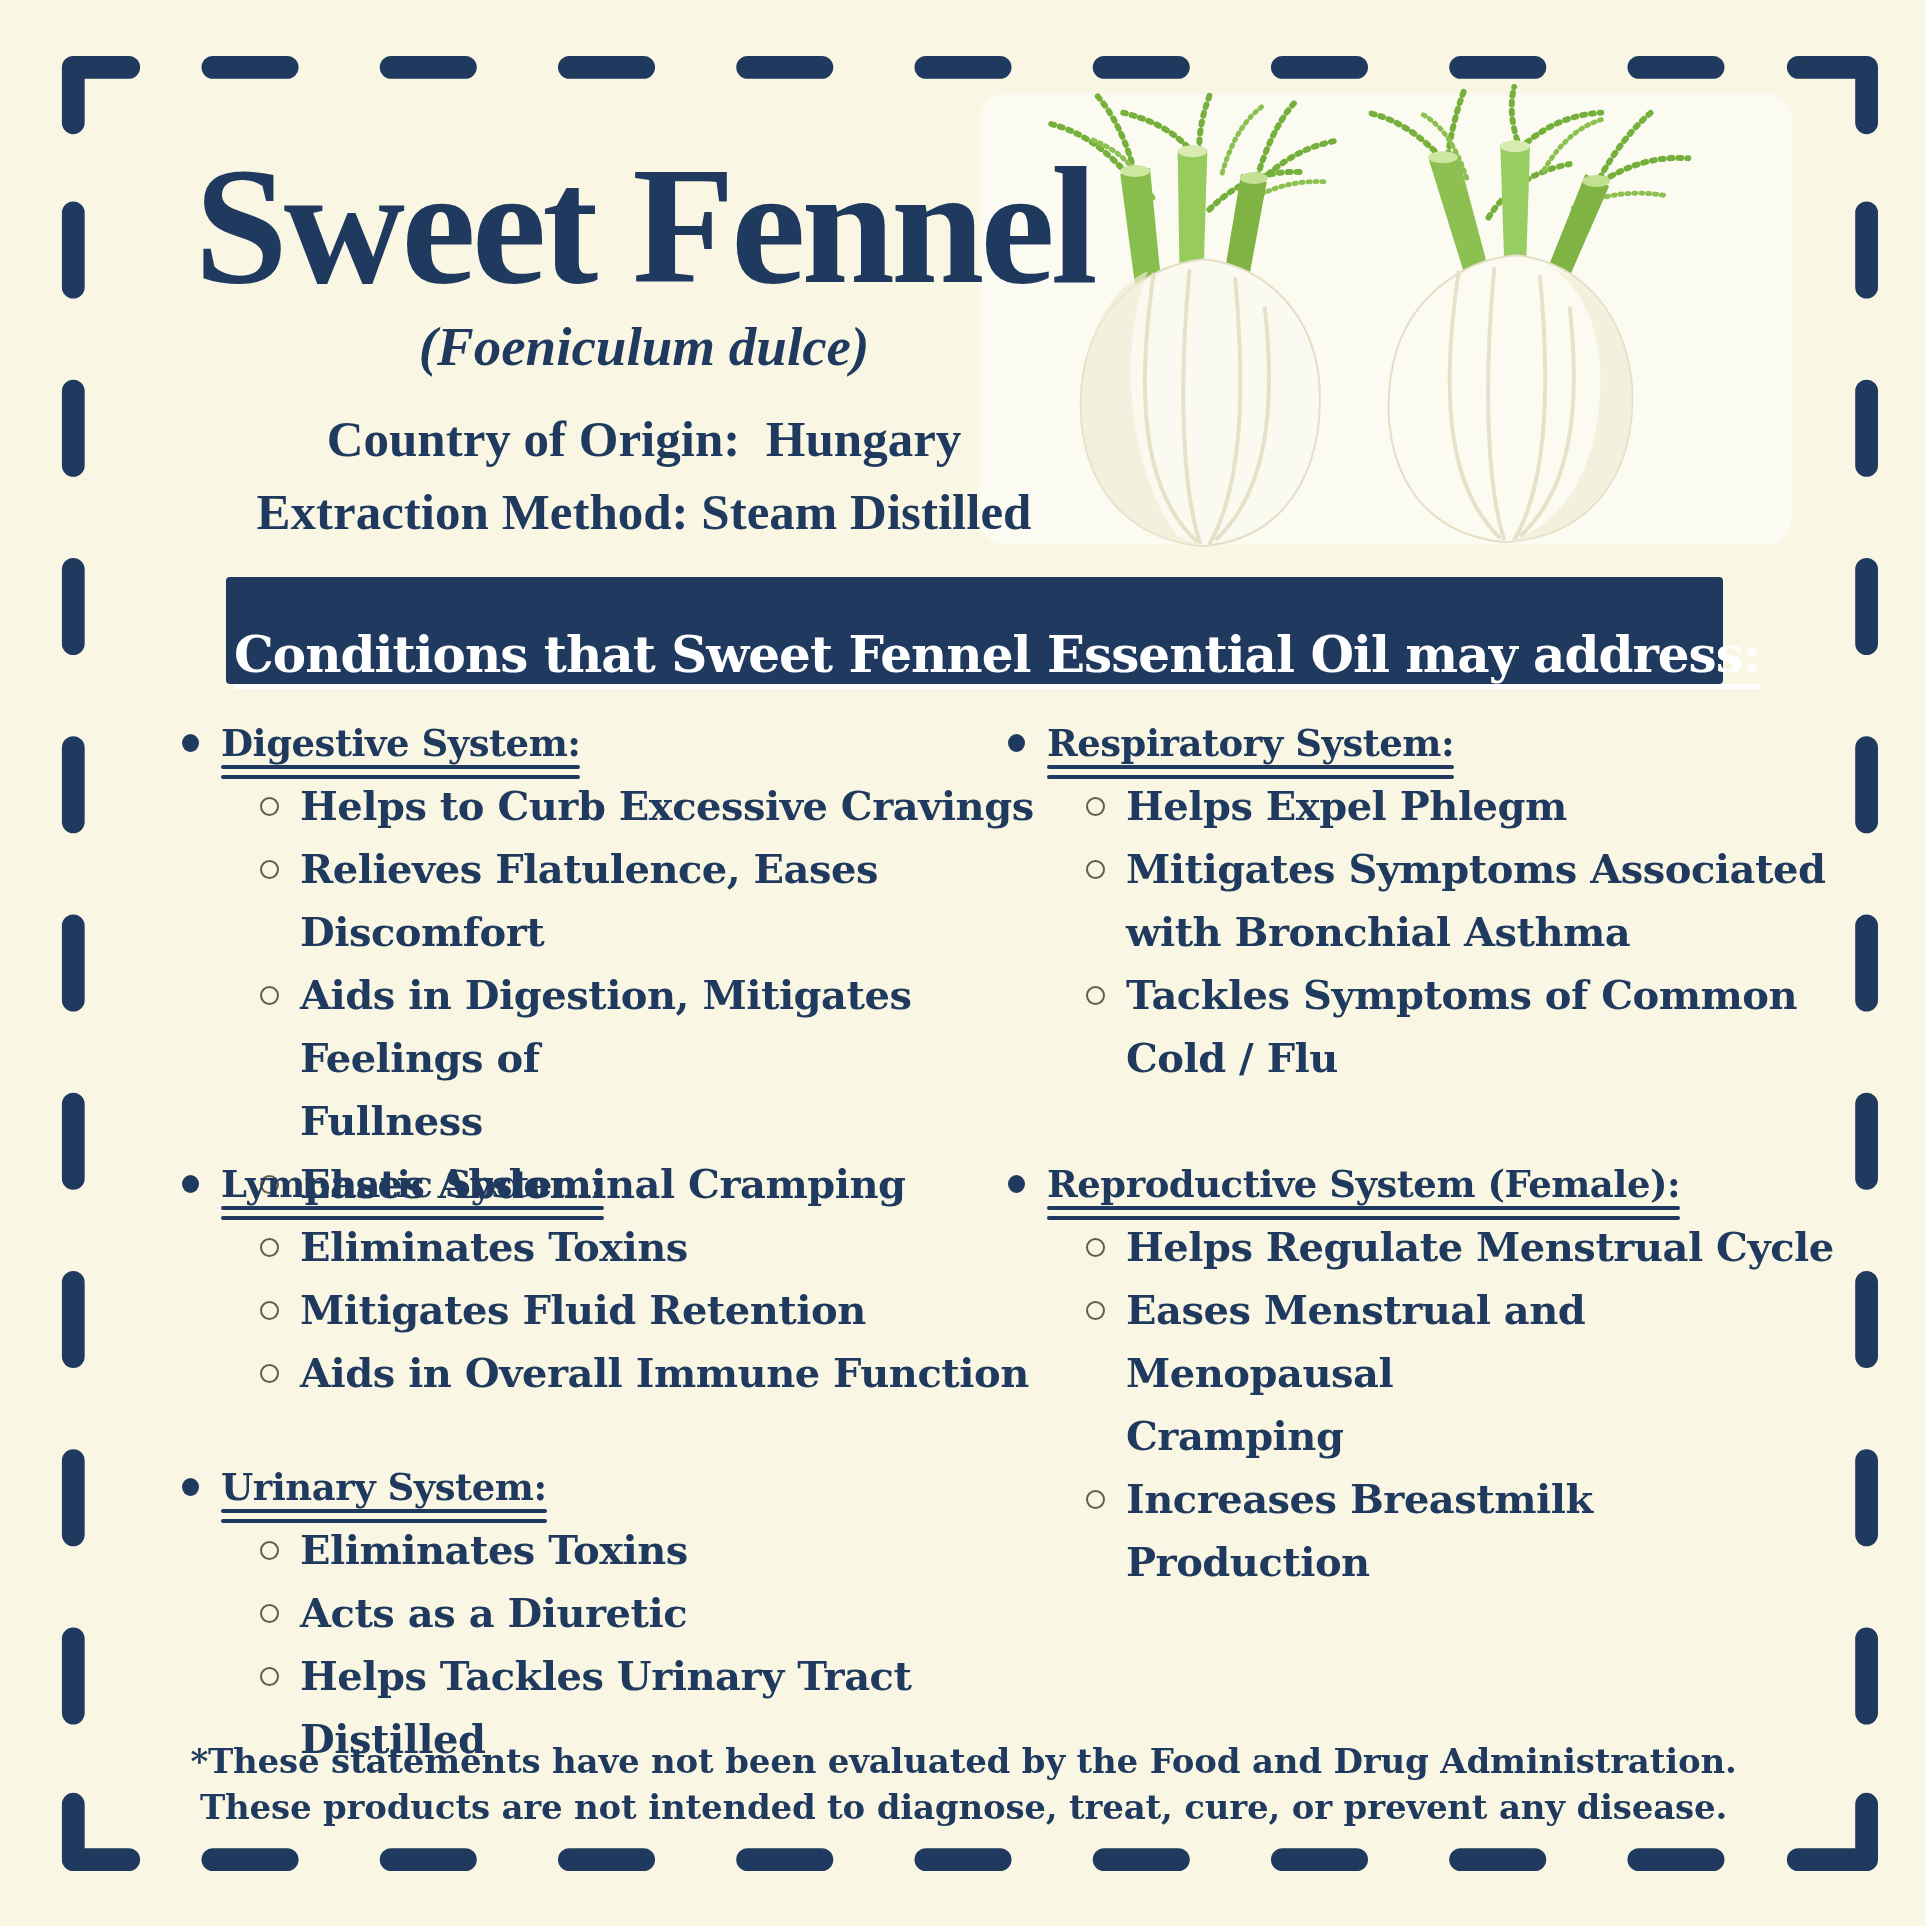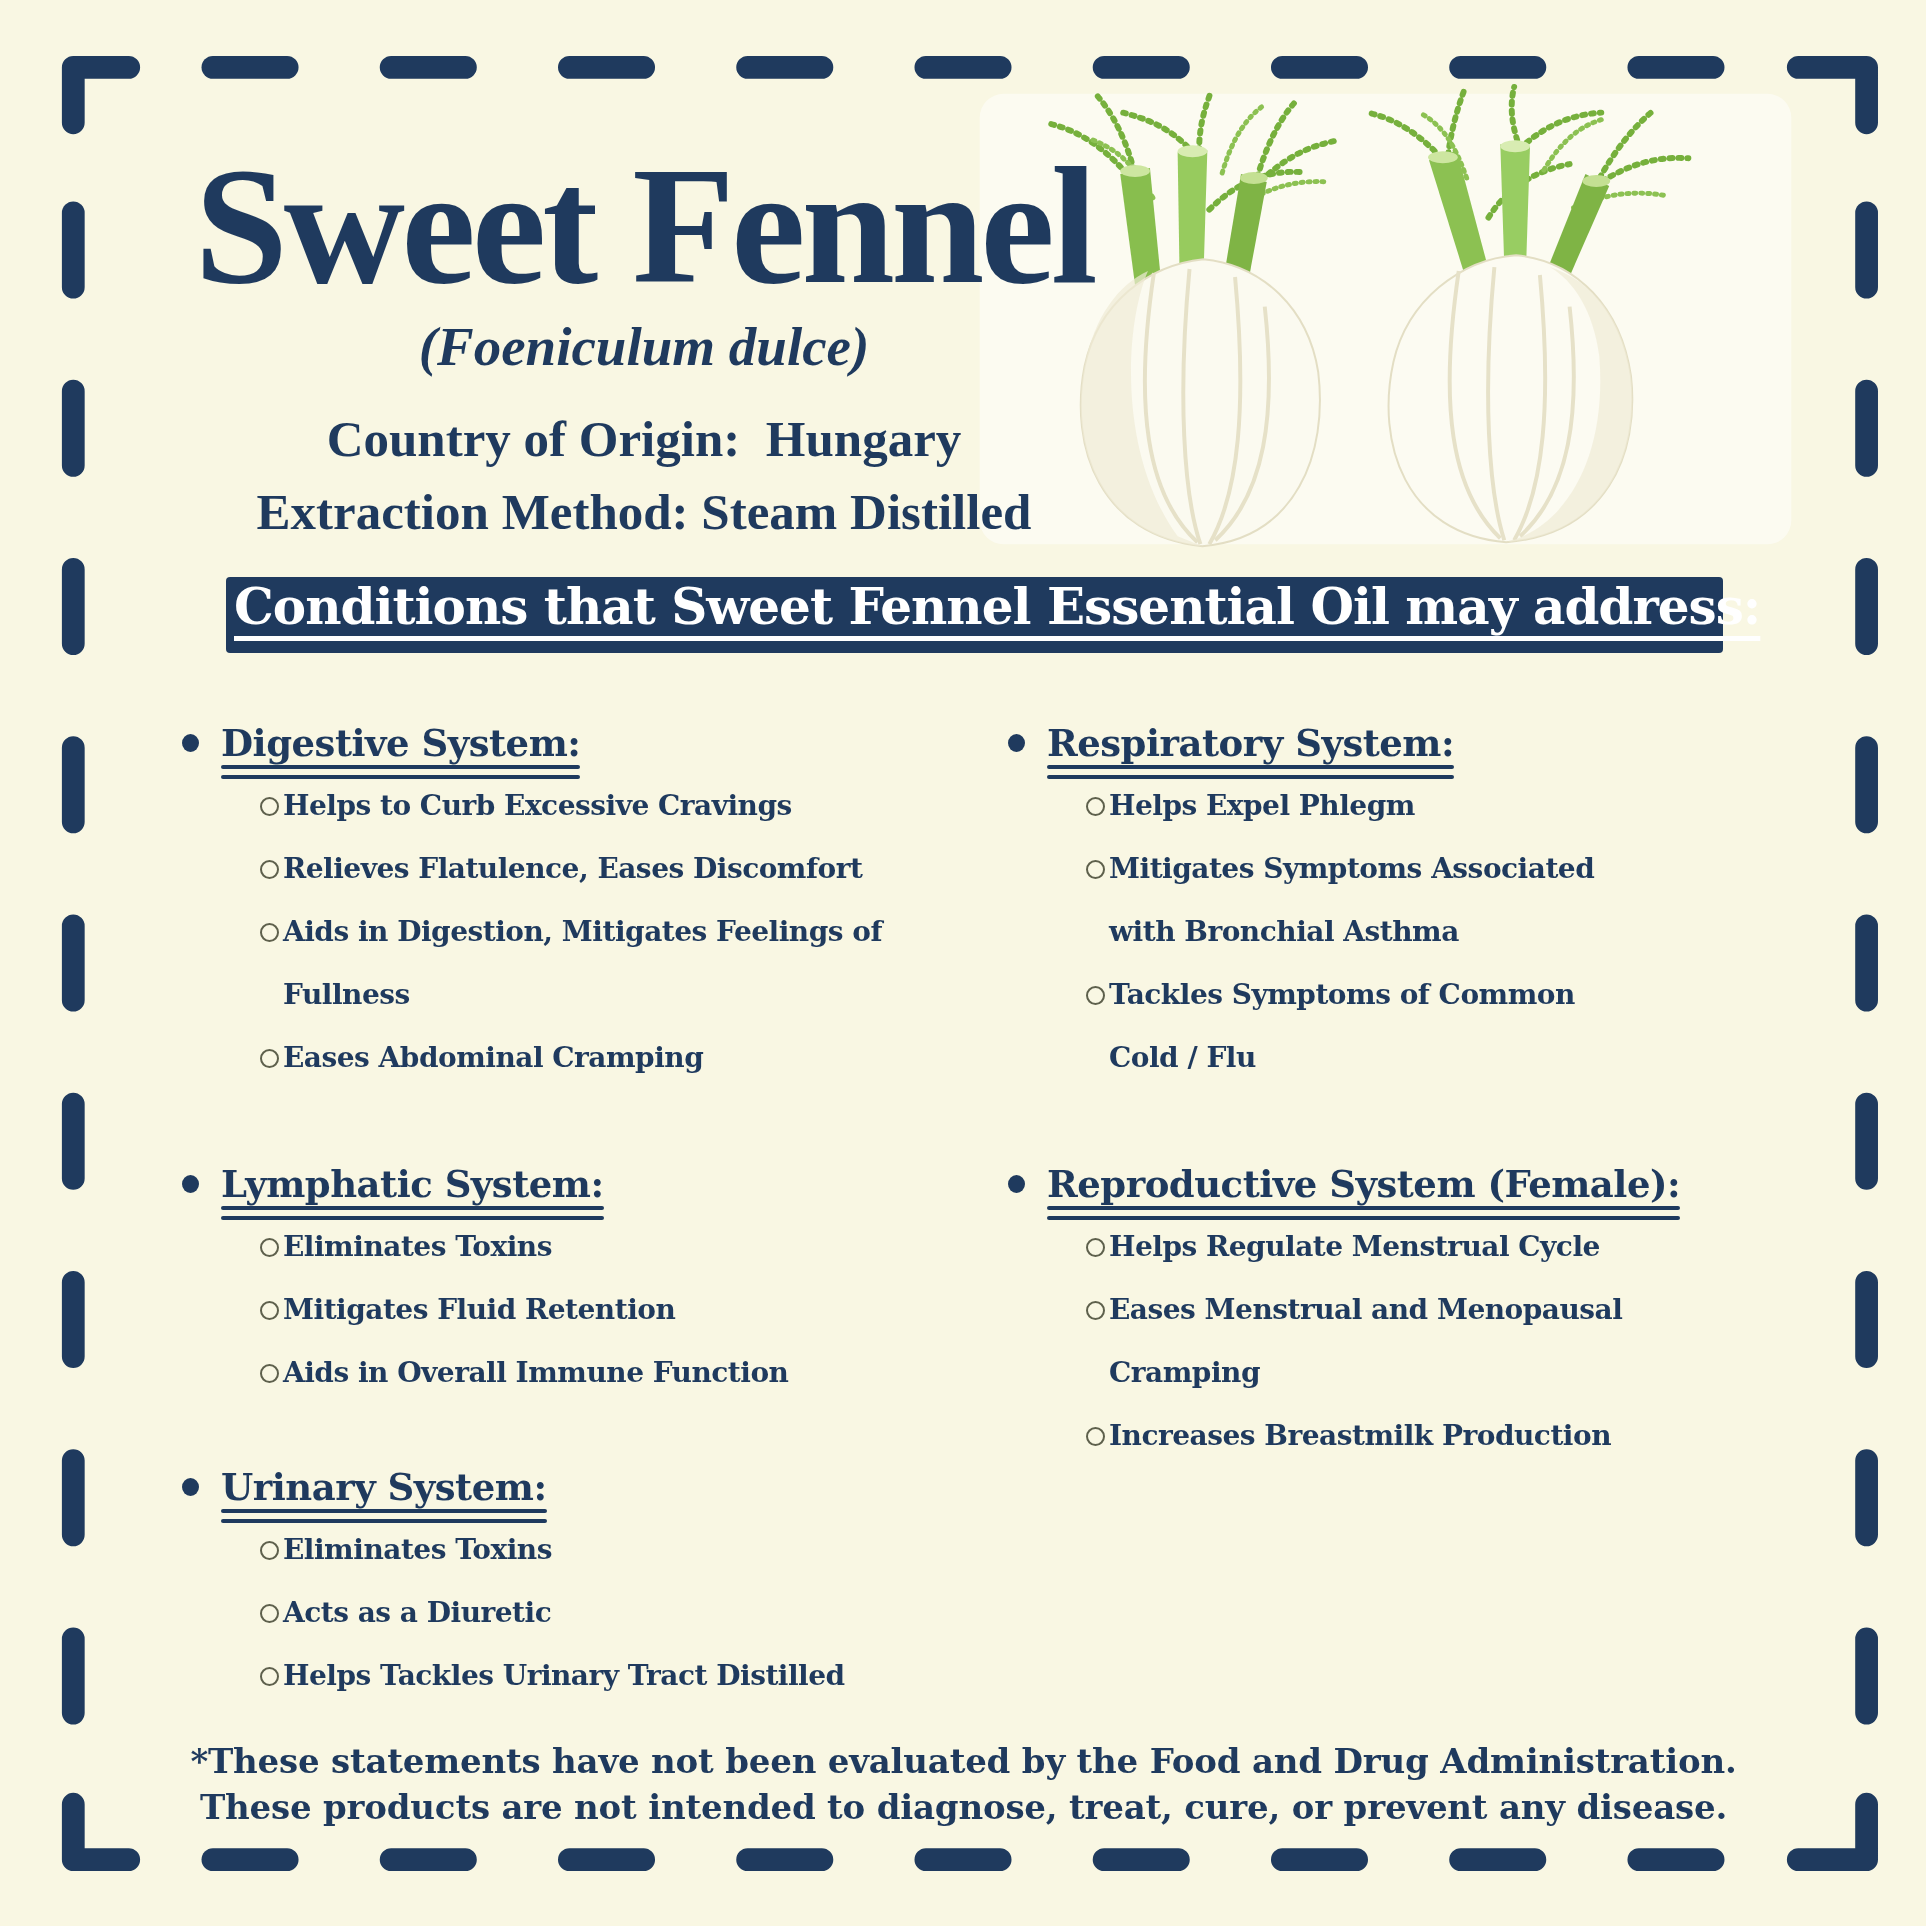--- a/index.html
+++ b/index.html
@@ -48,24 +48,24 @@
     font-family:Liberation Serif, serif;
   }
   .origin-line{margin-top:26px;line-height:71px;}
   .extraction-line{line-height:75px;}
 
   
   .fennel{position:absolute;left:950px;top:79px;width:871px;height:485px;}
 
   
   .banner{
-    position:absolute;left:226px;top:577px;width:1497px;height:76px;
+    position:absolute;left:226px;top:577px;width:1497px;height:107px;
     background:var(--navy);
     border-radius:4px;
-    display:flex;align-items:flex-start;
+    display:flex;align-items:flex-end;
     padding-left:8px;
   }
   .banner-text{
     color:var(--white);
     font-weight:700;
     font-size:50px;
     letter-spacing:-1px;
     white-space:nowrap;
     text-decoration:underline;
     text-decoration-thickness:5px;
@@ -95,23 +95,23 @@
   }
   .sec-title::after,.sec-title::before{
     content:"";position:absolute;left:0;right:0;height:4px;
     background:var(--navy);border-radius:2px;
   }
   .sec-title::after{bottom:3px;}
   .sec-title::before{bottom:-7px;}
 
   ul.sub-list{list-style:none;margin-top:2px;}
   .sub-item{
-    display:flex;gap:4px;
+    display:flex;gap:21px;
     padding-left:111px;
-    font-weight:700;font-size:28px;line-height:63px;
+    font-weight:700;font-size:40px;line-height:63px;
     letter-spacing:-0.5px;
   }
   .sub-marker{
     flex:none;width:19px;height:19px;border-radius:50%;
     border:2.5px solid var(--circle);
     margin-top:23px;
     background:transparent;
   }
   .sub-text{white-space:pre-line;}
 

